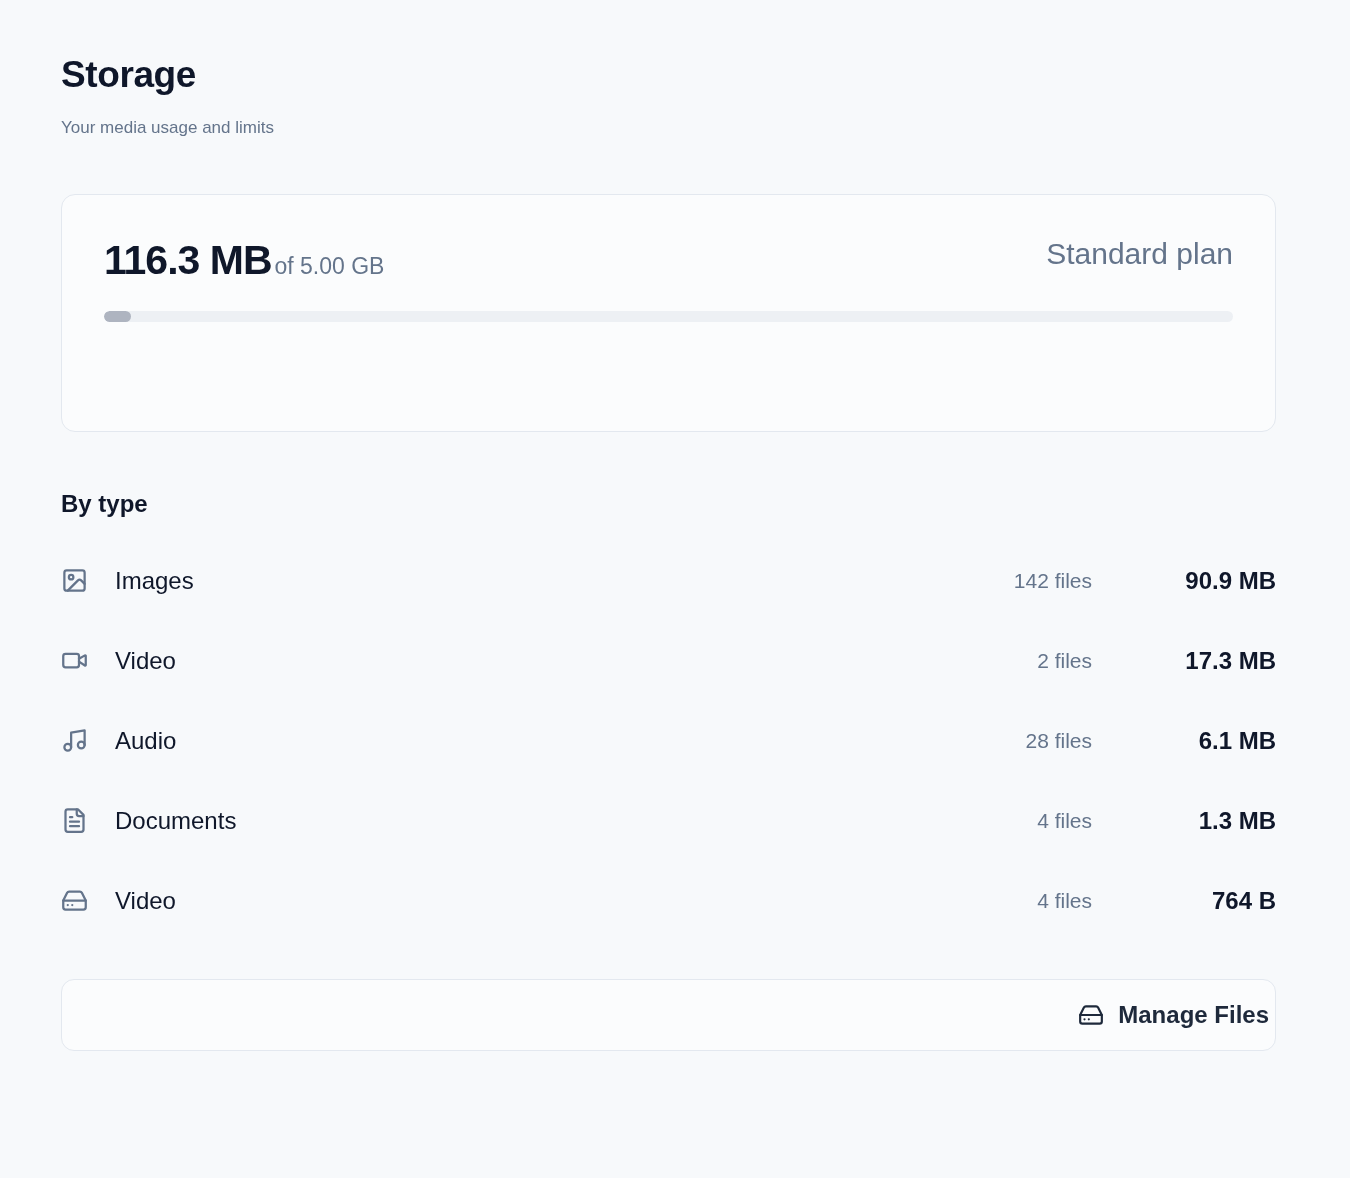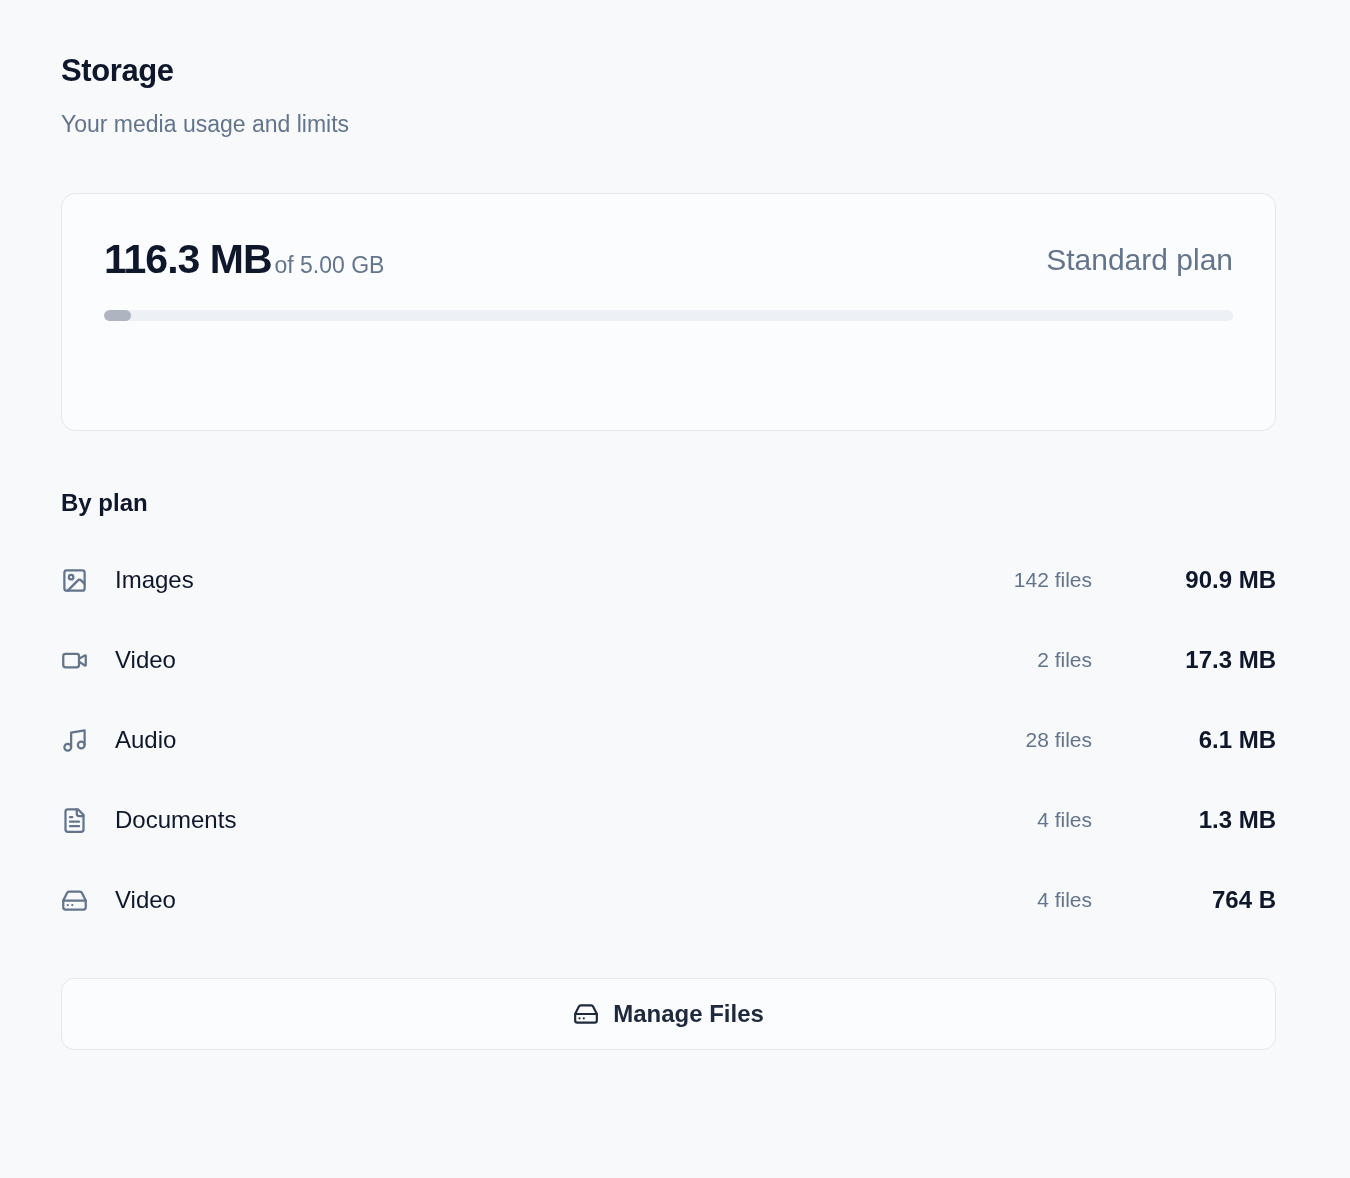--- a/index.html
+++ b/index.html
@@ -13,45 +13,45 @@
     -webkit-font-smoothing: antialiased;
   }
   .page {
     width: 1215px;
     margin-left: 61px;
     box-sizing: border-box;
   }
   .page-title {
     margin: 0;
     padding-top: 52px;
-    font-size: 31px;
+    font-size: 37px;
     line-height: 1.25;
     font-weight: 700;
     letter-spacing: -0.4px;
     color: var(--text-primary, #0f172a);
   }
   .page-subtitle {
     margin: 21px 0 0;
-    font-size: 23px;
+    font-size: 17px;
     line-height: 1.1;
     color: var(--text-muted, #64748b);
   }
   .usage-card {
     margin-top: 56px;
     height: 238px;
     box-sizing: border-box;
     background: var(--card-bg, #fbfcfd);
     border: 1px solid var(--card-border, #e3e8ef);
     border-radius: 14px;
     padding: 0 42px;
   }
   .usage-head {
     padding-top: 42px;
     display: flex;
-    align-items: center;
+    align-items: flex-start;
     justify-content: space-between;
   }
   .usage-left { display: flex; align-items: baseline; }
   .used-amount {
     font-size: 41px;
     font-weight: 700;
     letter-spacing: -1px;
     color: var(--text-primary, #0f172a);
   }
   .of-total {
@@ -123,21 +123,21 @@
   .manage-btn {
     margin-top: 38px;
     width: 100%;
     height: 72px;
     box-sizing: border-box;
     border: 1px solid var(--card-border, #e3e8ef);
     border-radius: 13px;
     background: var(--card-bg, #fbfcfd);
     display: flex;
     align-items: center;
-    justify-content: center;
+    justify-content: flex-end;
     gap: 14px;
     font-family: inherit;
     font-size: 24px;
     font-weight: 700;
     color: var(--button-text, #1e293b);
     cursor: pointer;
   }
   .btn-icon {
     width: 26px;
     height: 26px;
@@ -160,21 +160,21 @@
         <span class="used-amount">116.3 MB</span>
         <span class="of-total">of 5.00 GB</span>
       </div>
       <span class="plan-label">Standard plan</span>
     </div>
     <div class="progress-track">
       <div class="progress-fill" id="progress-fill" style="width: 2%;"></div>
     </div>
   </section>
 
-  <h2 class="by-type-heading">By plan</h2>
+  <h2 class="by-type-heading">By type</h2>
 
   <div class="type-rows" id="type-rows">
       <div class="type-row">
         <span class="row-icon">
           <svg viewBox="0 0 24 24" fill="none" stroke="currentColor" stroke-width="2" stroke-linecap="round" stroke-linejoin="round">
             <rect width="18" height="18" x="3" y="3" rx="2" ry="2"></rect>
             <circle cx="9" cy="9" r="2"></circle>
             <path d="m21 15-3.086-3.086a2 2 0 0 0-2.828 0L6 21"></path>
           </svg>
         </span>

